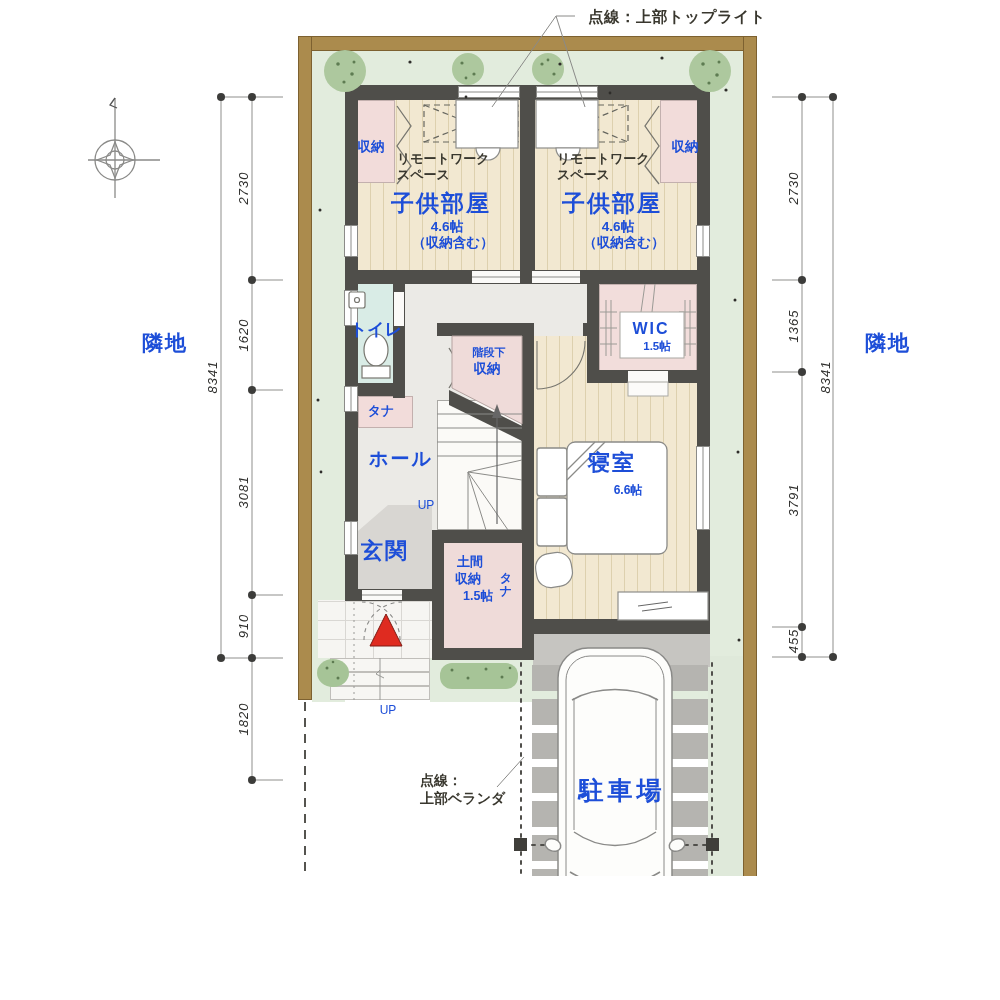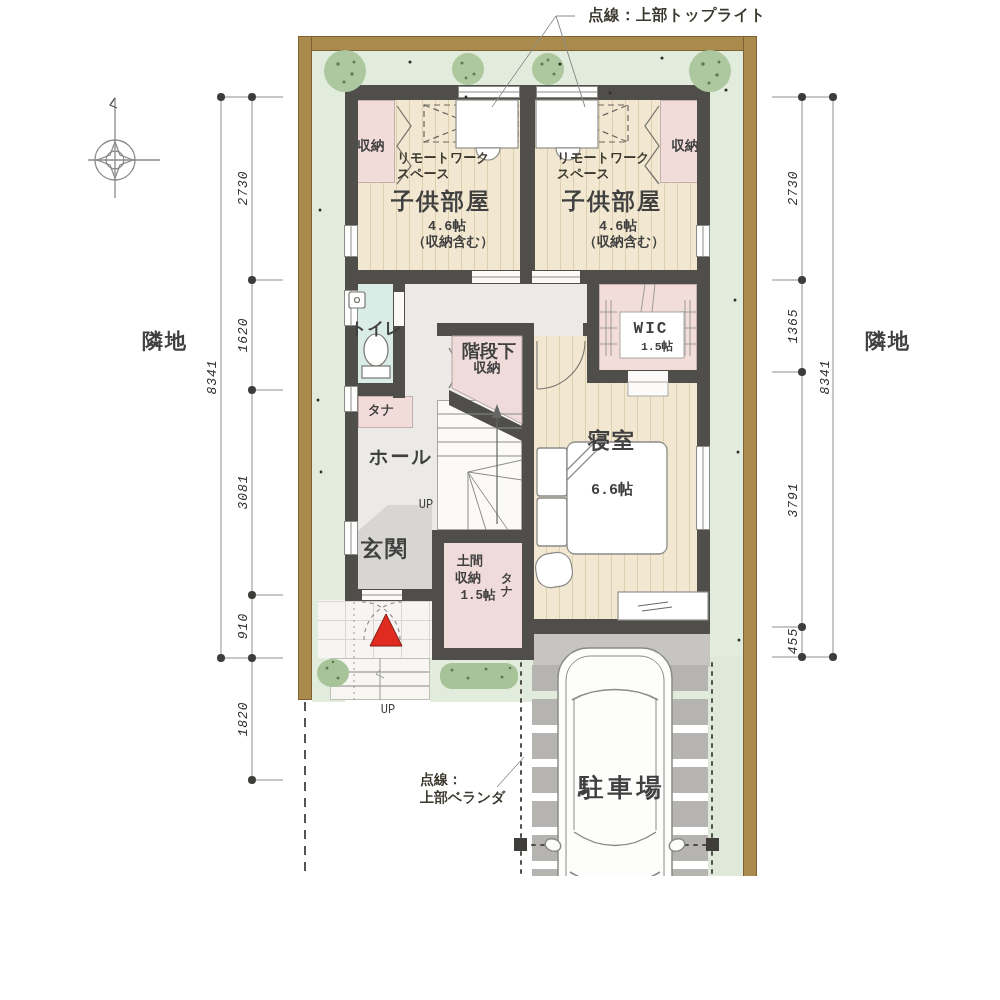--- a/index.html
+++ b/index.html
@@ -1,20 +1,20 @@
 <!DOCTYPE html>
 <html><head>
 <meta charset="utf-8">
 <style>
   html,body{margin:0;padding:0;background:#ffffff;}
   #plan{position:relative;width:1000px;height:876px;background:#fff;overflow:hidden;
-        font-family:Liberation Mono, monospace;}
+        font-family:Liberation Sans, sans-serif;}
   .abs{position:absolute;}
   .lbl{position:absolute;transform:translate(-50%,-50%);white-space:nowrap;
-       color:#404040;font-weight:600;line-height:1.15;}
+       color:#1d4ed8;font-weight:600;line-height:1.15;}
   .lblL{position:absolute;white-space:nowrap;color:#39372e;font-weight:600;line-height:1.25;}
   .dim{position:absolute;transform:translate(-50%,-50%) rotate(-90deg);font-size:13px;
        color:#2f2f2d;font-style:italic;font-weight:500;letter-spacing:1px;white-space:nowrap;}
   .wall{position:absolute;background:#4f4e4a;}
   .gap{position:absolute;background:#fbfaf8;}
   .win{position:absolute;background:#ffffff;border:1px solid #8b8b88;box-sizing:border-box;}
   .wood{background:repeating-linear-gradient(90deg,#f2e8d1 0 12px,#ddd0ae 12px 13px);}
   .pink{background:#f2dcda;border:1px solid #c3b0ae;box-sizing:border-box;}
   svg{position:absolute;left:0;top:0;pointer-events:none;}
 </style>
@@ -349,31 +349,31 @@
   <div class="lbl" style="left:441px;top:203px;font-size:23px;letter-spacing:2px;">子供部屋</div>
   <div class="lbl" style="left:447px;top:227px;font-size:13.5px;">4.6帖</div>
   <div class="lbl" style="left:453px;top:243px;font-size:13.5px;">（収納含む）</div>
   <div class="lbl" style="left:612px;top:203px;font-size:23px;letter-spacing:2px;">子供部屋</div>
   <div class="lbl" style="left:618px;top:227px;font-size:13.5px;">4.6帖</div>
   <div class="lbl" style="left:624px;top:243px;font-size:13.5px;">（収納含む）</div>
 
   <div class="lbl" style="left:376px;top:330px;font-size:17px;">トイレ</div>
   <div class="lbl" style="left:381px;top:411px;font-size:13px;">タナ</div>
 
-  <div class="lbl" style="left:489px;top:352px;font-size:18px;">階段下</div>
+  <div class="lbl" style="left:489px;top:352px;font-size:11px;">階段下</div>
   <div class="lbl" style="left:487px;top:369px;font-size:13.5px;">収納</div>
 
   <div class="lbl" style="left:651px;top:329px;font-size:16px;letter-spacing:2px;">WIC</div>
   <div class="lbl" style="left:657px;top:347px;font-size:11.5px;">1.5帖</div>
 
   <div class="lbl" style="left:401px;top:459px;font-size:19px;letter-spacing:2px;">ホール</div>
   <div class="lbl" style="left:426px;top:506px;font-size:12px;font-weight:500;">UP</div>
 
-  <div class="lbl" style="left:612px;top:443px;font-size:22px;letter-spacing:2px;">寝室</div>
-  <div class="lbl" style="left:612px;top:491px;font-size:15px;">6.6帖</div>
+  <div class="lbl" style="left:612px;top:463px;font-size:22px;letter-spacing:2px;">寝室</div>
+  <div class="lbl" style="left:628px;top:491px;font-size:12px;">6.6帖</div>
 
   <div class="lbl" style="left:385px;top:551px;font-size:22px;letter-spacing:2px;">玄関</div>
 
   <div class="lbl" style="left:470px;top:562px;font-size:13px;">土間</div>
   <div class="lbl" style="left:468px;top:579px;font-size:13px;">収納</div>
   <div class="lbl" style="left:478px;top:596px;font-size:12.5px;">1.5帖</div>
   <div class="lbl" style="left:505px;top:577px;font-size:12px;writing-mode:vertical-rl;">タナ</div>
 
   <div class="lbl" style="left:388px;top:711px;font-size:12px;font-weight:500;">UP</div>
 

